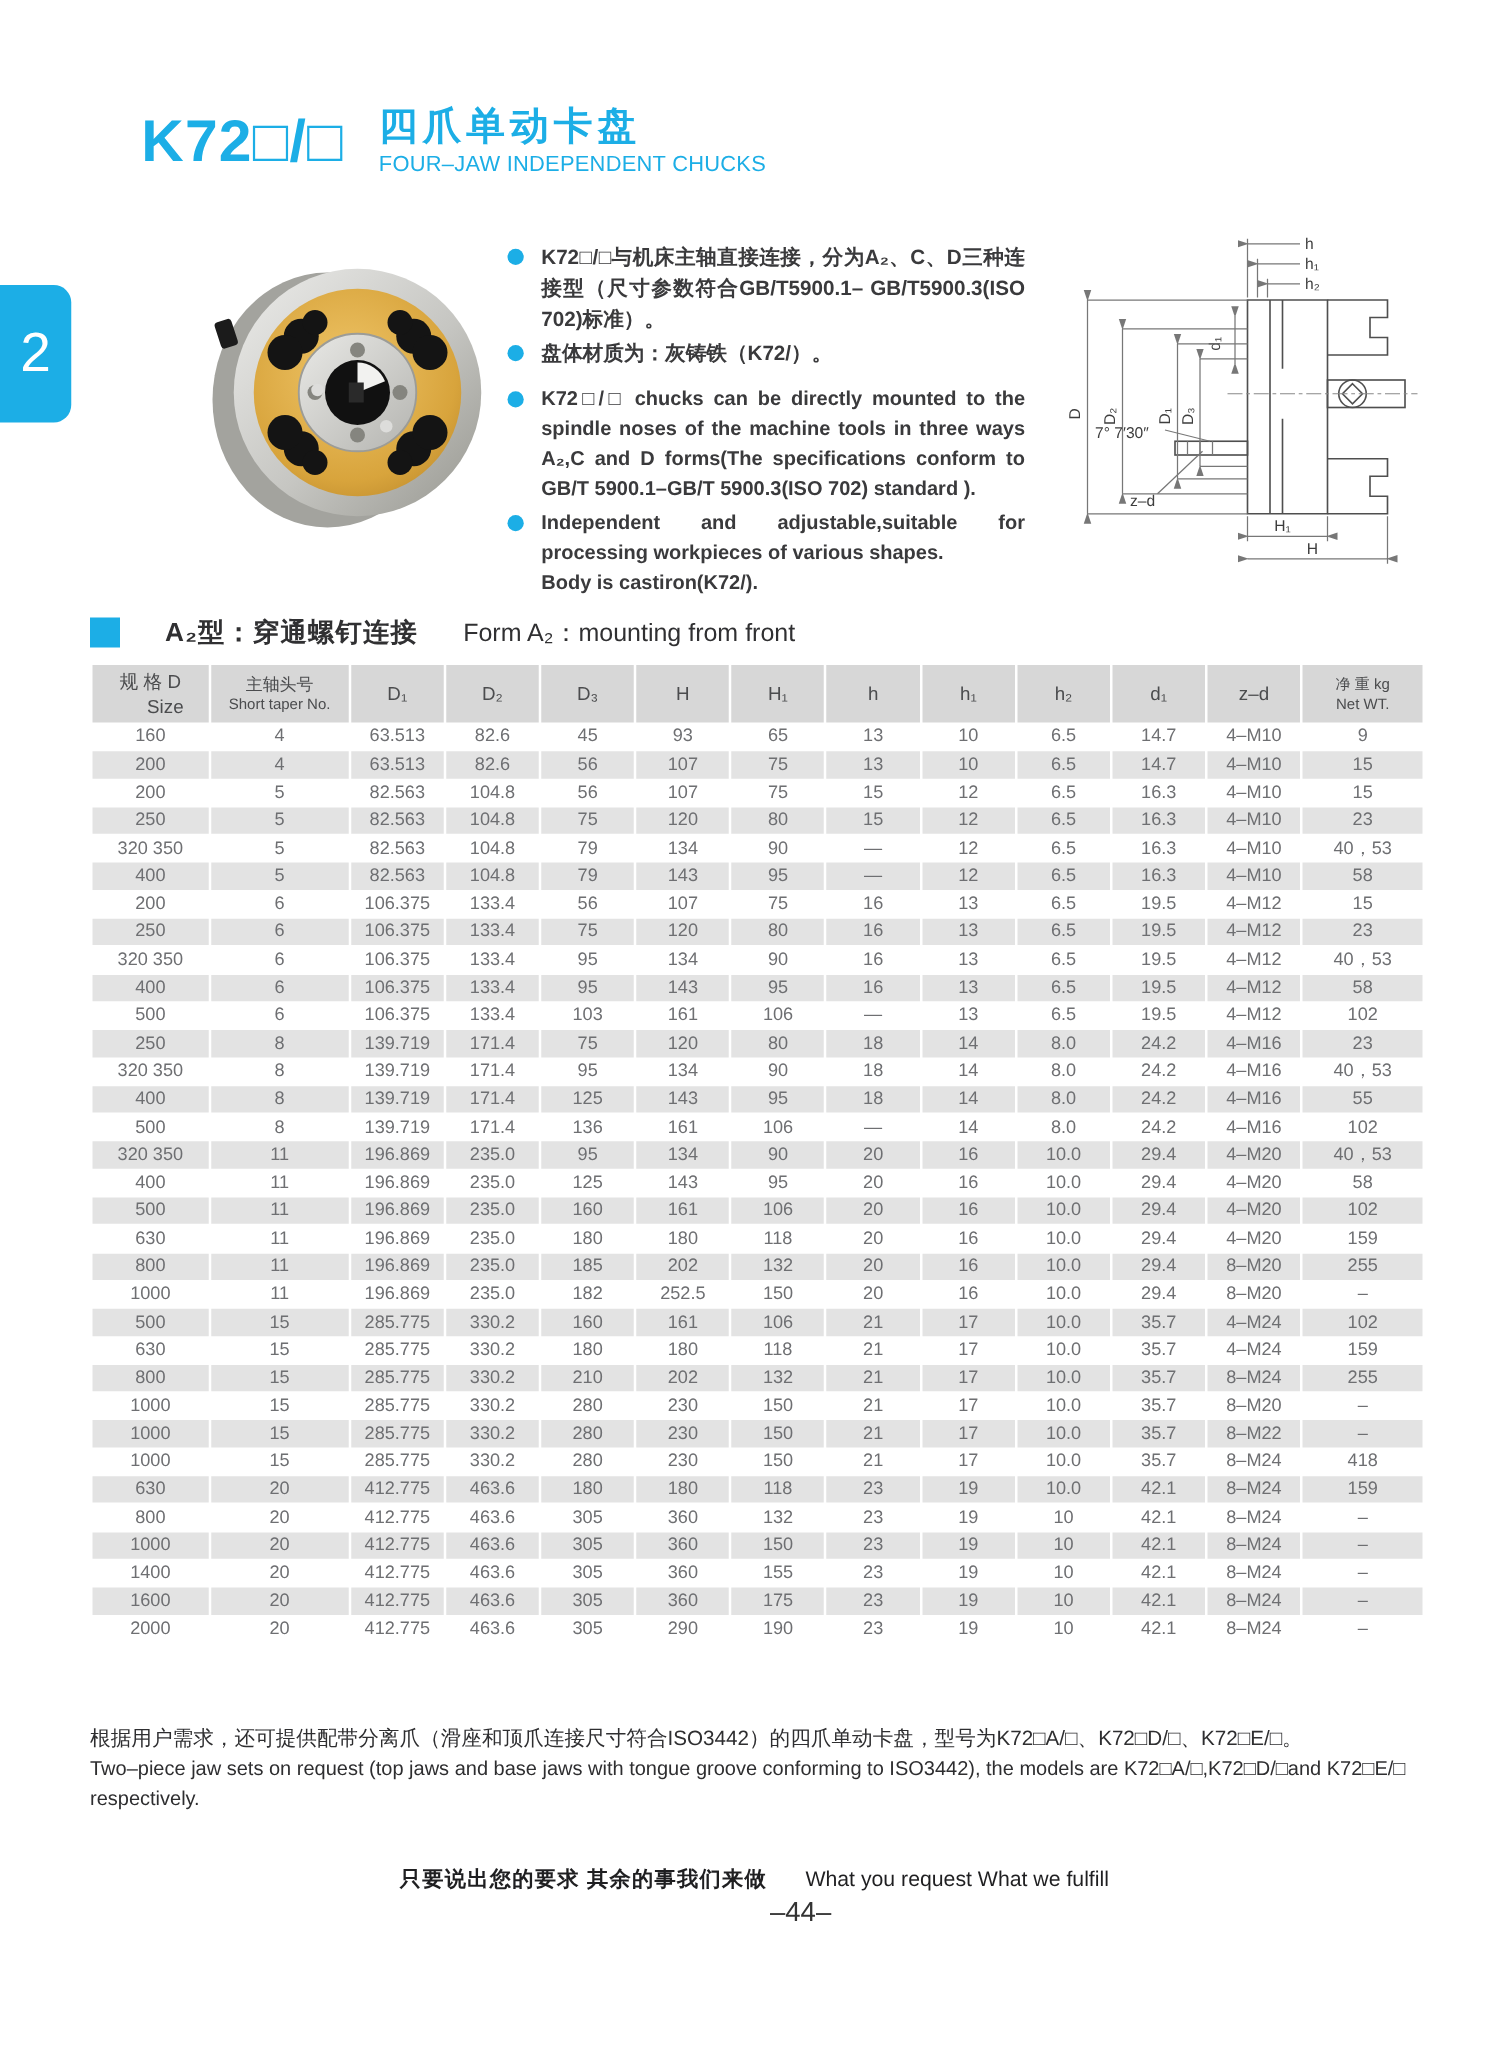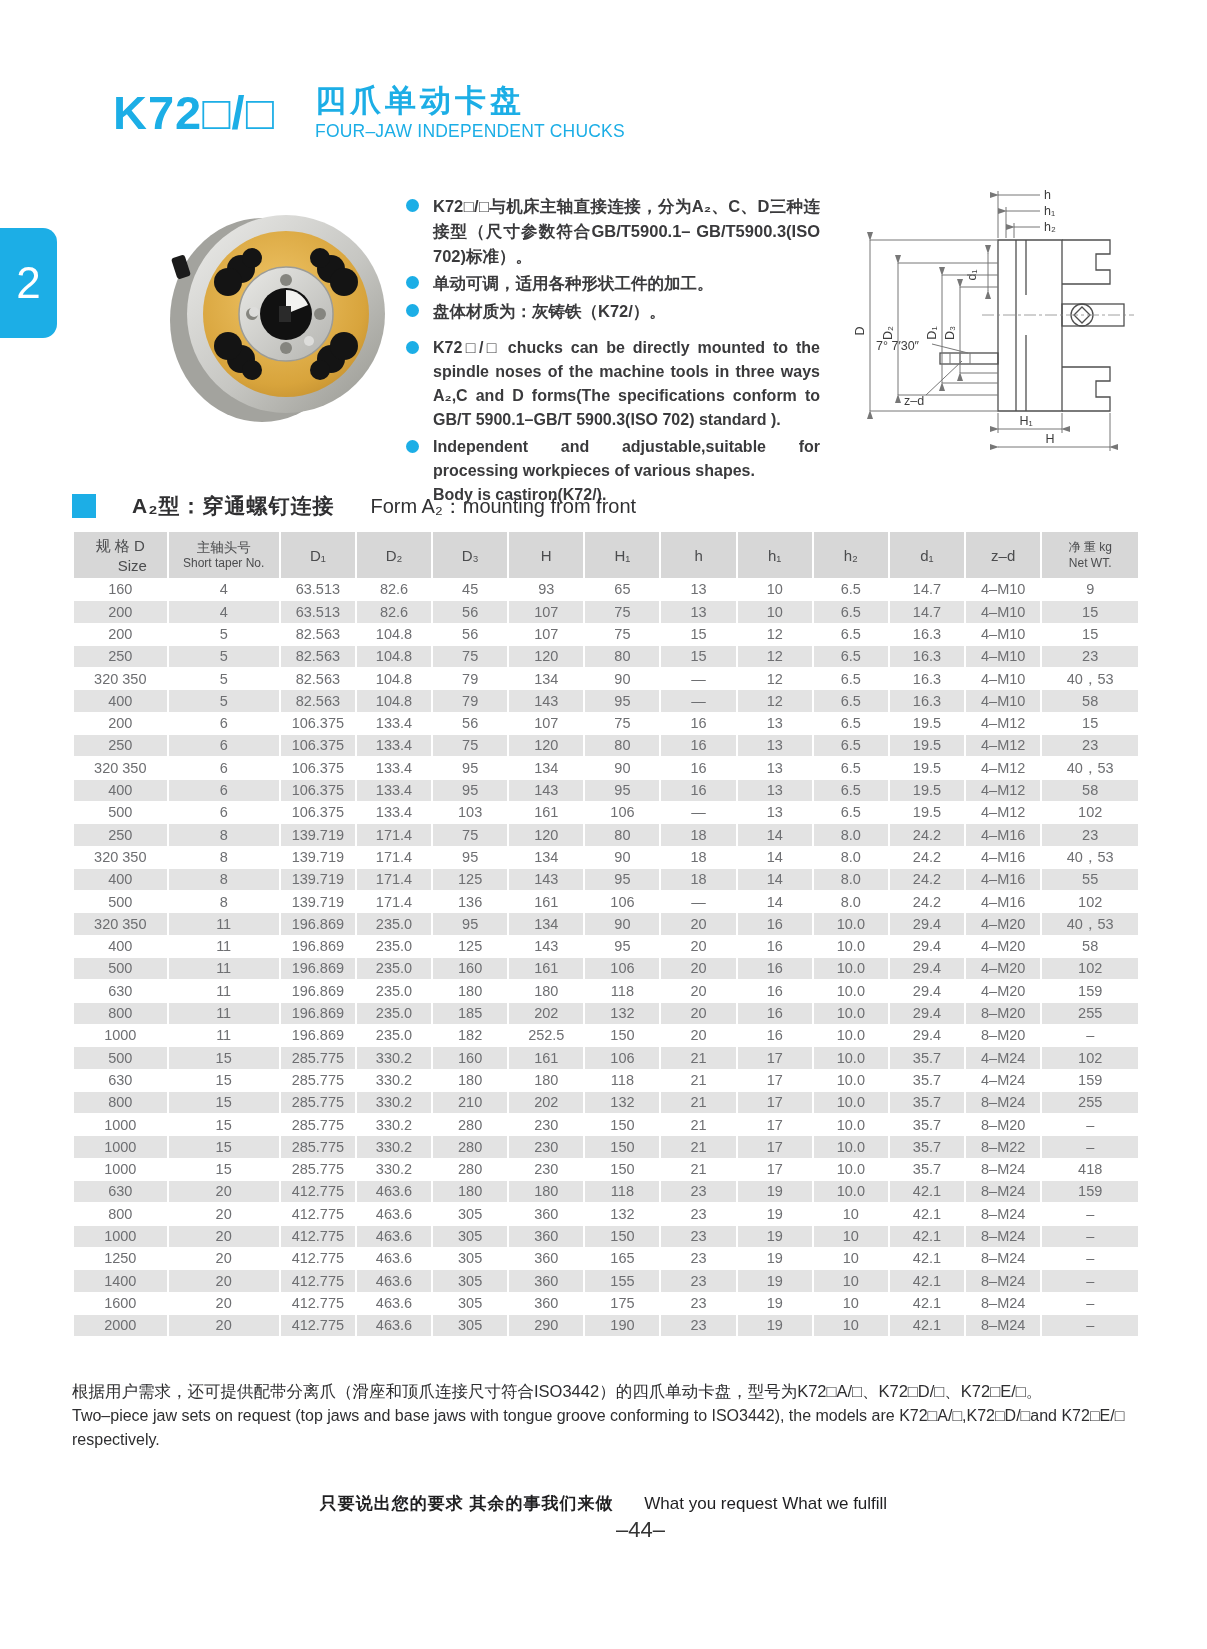--- a/index.html
+++ b/index.html
@@ -1,20 +1,20 @@
 <!DOCTYPE html>
 <html><head>
 <meta charset="utf-8">
 <style>
   html,body{margin:0;padding:0;background:#ffffff;}
   body{font-family:"Liberation Sans","DejaVu Sans",sans-serif;color:#3a3a3c;}
   .page{position:relative;width:1207px;height:1649px;background:#fff;overflow:hidden;}
 
   
-  .brand{position:absolute;left:113px;top:84px;display:flex;align-items:flex-start;gap:40px;}
+  .brand{position:absolute;left:113px;top:84px;display:flex;align-items:flex-start;gap:28px;}
   .brand-model{font-size:47px;font-weight:bold;color:#1caee6;letter-spacing:1px;line-height:1.25;}
   .brand-cn{font-size:31px;color:#1caee6;font-weight:bold;letter-spacing:4px;line-height:1.1;}
   .brand-en{font-size:17.5px;color:#1caee6;margin-top:3px;letter-spacing:.2px;}
 
   
   .tab2{position:absolute;left:0;top:228px;width:57px;height:110px;background:#1caee6;
         border-radius:0 14px 14px 0;display:flex;align-items:center;justify-content:center;
         color:#fff;font-size:44px;font-weight:400;}
 
   
@@ -129,21 +129,20 @@
       <circle cx="149" cy="143" r="5" fill="#dddddb"></circle>
       <circle cx="126" cy="116" r="26" fill="#111111"></circle>
       <path d="M126,92 a24,24 0 0 1 22,15 l-22,9 z" fill="#f2f2f0"></path>
       <rect x="119" y="108" width="12" height="16" fill="#2a2a2a"></rect>
     </svg>
   </div>
 
   <div class="bullets">
     <ul class="blist cn" id="cn-bullets">
         <li><span class="bullet-dot"></span><span>K72□/□与机床主轴直接连接，分为A₂、C、D三种连接型（尺寸参数符合GB/T5900.1–  GB/T5900.3(ISO 702)标准）。</span></li>
-        <li><span class="bullet-dot"></span><span>单动可调，适用各种形状工件的加工。</span></li>
         <li><span class="bullet-dot"></span><span>盘体材质为：灰铸铁（K72/）。</span></li>
       </ul>
     <ul class="blist en" id="en-bullets">
         <li><span class="bullet-dot"></span><span>K72□/□ chucks can be directly mounted to the spindle noses of the machine tools in three ways A₂,C and D forms(The specifications conform to GB/T 5900.1–GB/T 5900.3(ISO 702) standard ).</span></li>
         <li><span class="bullet-dot"></span><span>Independent and adjustable,suitable for processing workpieces of various shapes.
 Body is castiron(K72/).</span></li>
       </ul>
   </div>
 
   <div class="drawing">
@@ -716,79 +715,64 @@
           <td>360</td>
           <td>150</td>
           <td>23</td>
           <td>19</td>
           <td>10</td>
           <td>42.1</td>
           <td>8–M24</td>
           <td>–</td>
         </tr>
         <tr>
-          <td>1250</td>
+          <td>1400</td>
           <td>20</td>
           <td>412.775</td>
           <td>463.6</td>
           <td>305</td>
           <td>360</td>
-          <td>165</td>
+          <td>155</td>
           <td>23</td>
           <td>19</td>
           <td>10</td>
           <td>42.1</td>
           <td>8–M24</td>
           <td>–</td>
         </tr>
         <tr>
-          <td>1400</td>
+          <td>1600</td>
           <td>20</td>
           <td>412.775</td>
           <td>463.6</td>
           <td>305</td>
           <td>360</td>
-          <td>155</td>
+          <td>175</td>
           <td>23</td>
           <td>19</td>
           <td>10</td>
           <td>42.1</td>
           <td>8–M24</td>
           <td>–</td>
         </tr>
         <tr>
-          <td>1600</td>
+          <td>2000</td>
           <td>20</td>
           <td>412.775</td>
           <td>463.6</td>
           <td>305</td>
-          <td>360</td>
-          <td>175</td>
+          <td>290</td>
+          <td>190</td>
           <td>23</td>
           <td>19</td>
           <td>10</td>
           <td>42.1</td>
           <td>8–M24</td>
           <td>–</td>
         </tr>
-        <tr>
-          <td>2000</td>
-          <td>20</td>
-          <td>412.775</td>
-          <td>463.6</td>
-          <td>305</td>
-          <td>290</td>
-          <td>190</td>
-          <td>23</td>
-          <td>19</td>
-          <td>10</td>
-          <td>42.1</td>
-          <td>8–M24</td>
-          <td>–</td>
-        </tr>
       </tbody>
   </table>
 
   <div class="notes">
     <div class="cn">根据用户需求，还可提供配带分离爪（滑座和顶爪连接尺寸符合ISO3442）的四爪单动卡盘，型号为K72□A/□、K72□D/□、K72□E/□。</div>
     <div class="en">Two–piece jaw sets on request (top jaws and base jaws with tongue groove conforming to ISO3442), the models are K72□A/□,K72□D/□and K72□E/□
 respectively.</div>
   </div>
 
   <div class="tagline">

